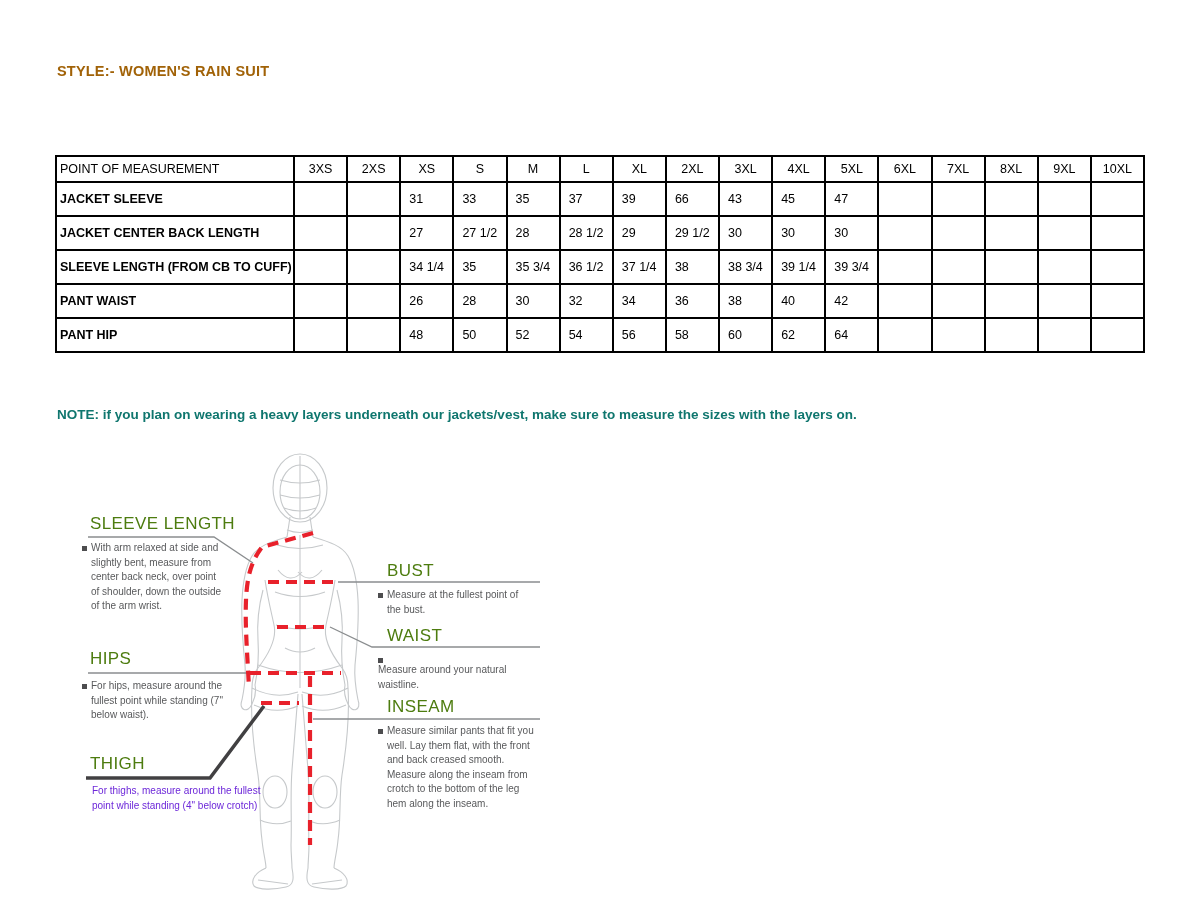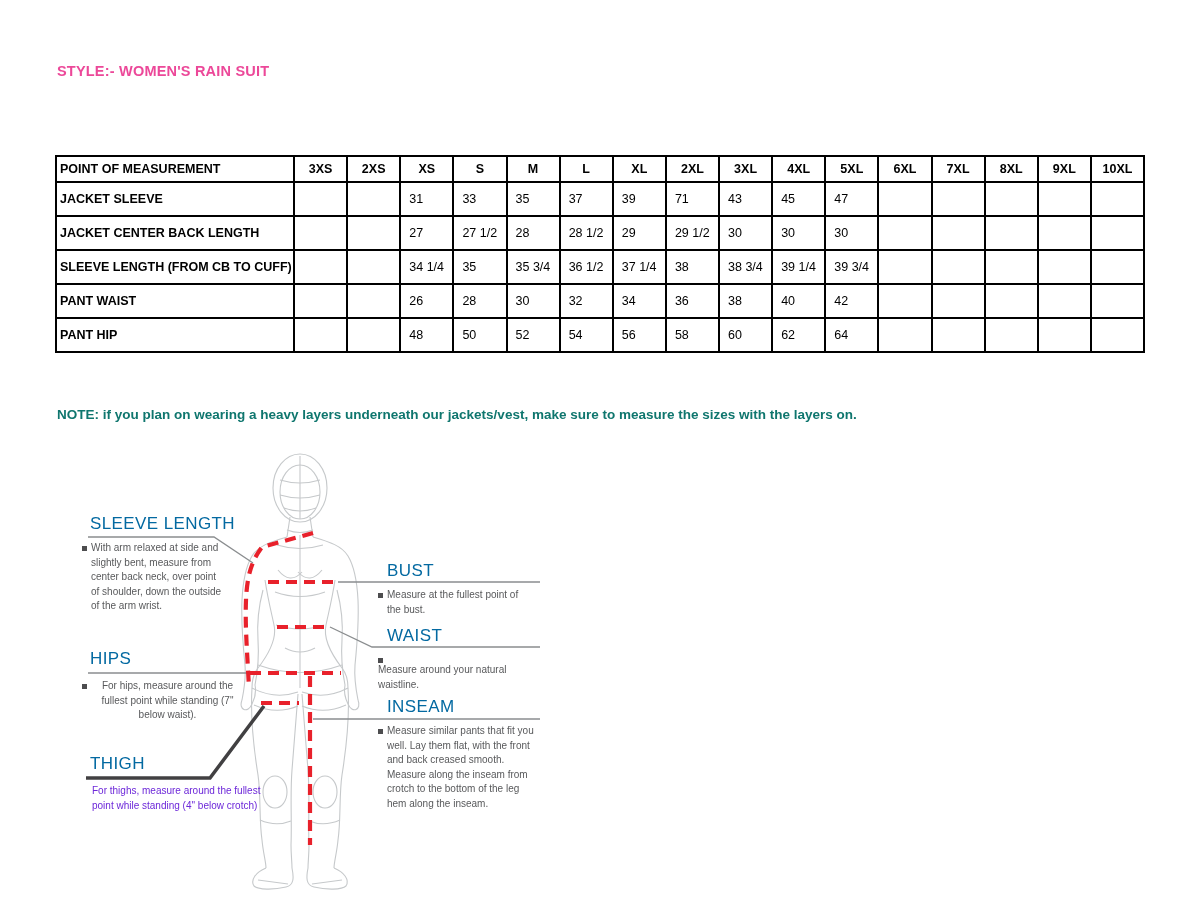--- a/index.html
+++ b/index.html
@@ -3,42 +3,42 @@
 <meta charset="utf-8">
 <style>
   html,body{margin:0;padding:0;background:#ffffff;}
   #canvas{
     position:relative;width:1200px;height:900px;background:#ffffff;overflow:hidden;
     font-family:"Liberation Sans", sans-serif;color:#000;
   }
   
   .doc-title{
     position:absolute;left:57px;top:63px;font-size:14.5px;font-weight:bold;
-    letter-spacing:.2px;color:#ec4899;
+    letter-spacing:.2px;color:#a16207;
   }
   .doc-note{
     position:absolute;left:57px;top:407px;font-size:13.5px;font-weight:bold;color:#0f766e;
   }
   
   table.size-table{
     position:absolute;left:55px;top:155px;width:1090px;
     border-collapse:collapse;table-layout:fixed;
   }
   table.size-table th,table.size-table td{
     border:2px solid #000;font-size:12.5px;overflow:hidden;white-space:nowrap;
   }
-  table.size-table th{height:24px;font-weight:bold;text-align:center;padding:0;}
+  table.size-table th{height:24px;font-weight:normal;text-align:center;padding:0;}
   table.size-table th.label-col{text-align:left;padding-left:3px;}
   table.size-table td{height:32px;font-weight:normal;text-align:left;padding:0 0 0 8px;vertical-align:middle;}
   table.size-table td.row-label{font-weight:bold;padding-left:3px;}
   
   .guide{position:absolute;left:0;top:440px;width:700px;height:460px;}
   .guide svg{position:absolute;left:0;top:0;}
   .g-head{
-    position:absolute;font-size:17px;letter-spacing:.4px;color:#0369a1;font-weight:normal;
+    position:absolute;font-size:17px;letter-spacing:.4px;color:#4d7c0f;font-weight:normal;
   }
   .g-par{
     position:absolute;font-size:10px;line-height:14.6px;color:#58595b;display:flex;
   }
   .g-par .bullet{
     width:5px;height:5px;background:#4d4d4f;margin:5px 4px 0 0;flex:0 0 auto;
   }
   .g-par .txt{flex:1 1 auto;}
   .g-par.no-bullet{color:#6d28d9;}
 </style>
@@ -74,21 +74,21 @@
     <tbody>
         <tr>
           <td class="row-label">JACKET SLEEVE</td>
           <td></td>
           <td></td>
           <td>31</td>
           <td>33</td>
           <td>35</td>
           <td>37</td>
           <td>39</td>
-          <td>71</td>
+          <td>66</td>
           <td>43</td>
           <td>45</td>
           <td>47</td>
           <td></td>
           <td></td>
           <td></td>
           <td></td>
           <td></td>
         </tr>
         <tr>
@@ -240,21 +240,21 @@
       </g>
     </svg>
 
     <div class="g-head" style="left:90px;top:74px;">SLEEVE LENGTH</div>
     <div class="g-par" style="left:82px;top:101px;width:142px;">
       <span class="bullet"></span>
       <span class="txt">With arm relaxed at side and slightly bent, measure from center back neck, over point of shoulder, down the outside of the arm wrist.</span>
     </div>
 
     <div class="g-head" style="left:90px;top:209px;">HIPS</div>
-    <div class="g-par" style="left:82px;top:239px;width:162px;text-align:center;">
+    <div class="g-par" style="left:82px;top:239px;width:162px;">
       <span class="bullet"></span>
       <span class="txt">For hips, measure around the fullest point while standing (7" below waist).</span>
     </div>
 
     <div class="g-head" style="left:90px;top:314px;">THIGH</div>
     <div class="g-par no-bullet" style="left:92px;top:344px;width:185px;">
       <span class="txt">For thighs, measure around the fullest point while standing (4" below crotch)</span>
     </div>
 
     <div class="g-head" style="left:387px;top:121px;">BUST</div>

